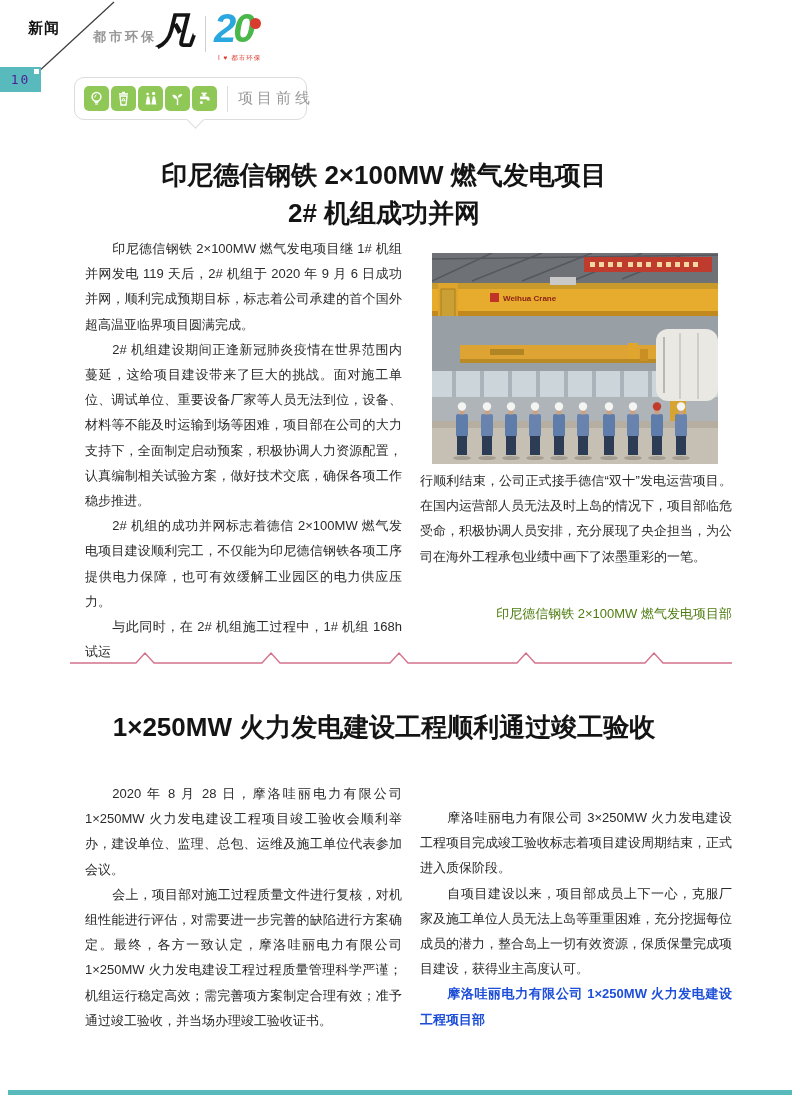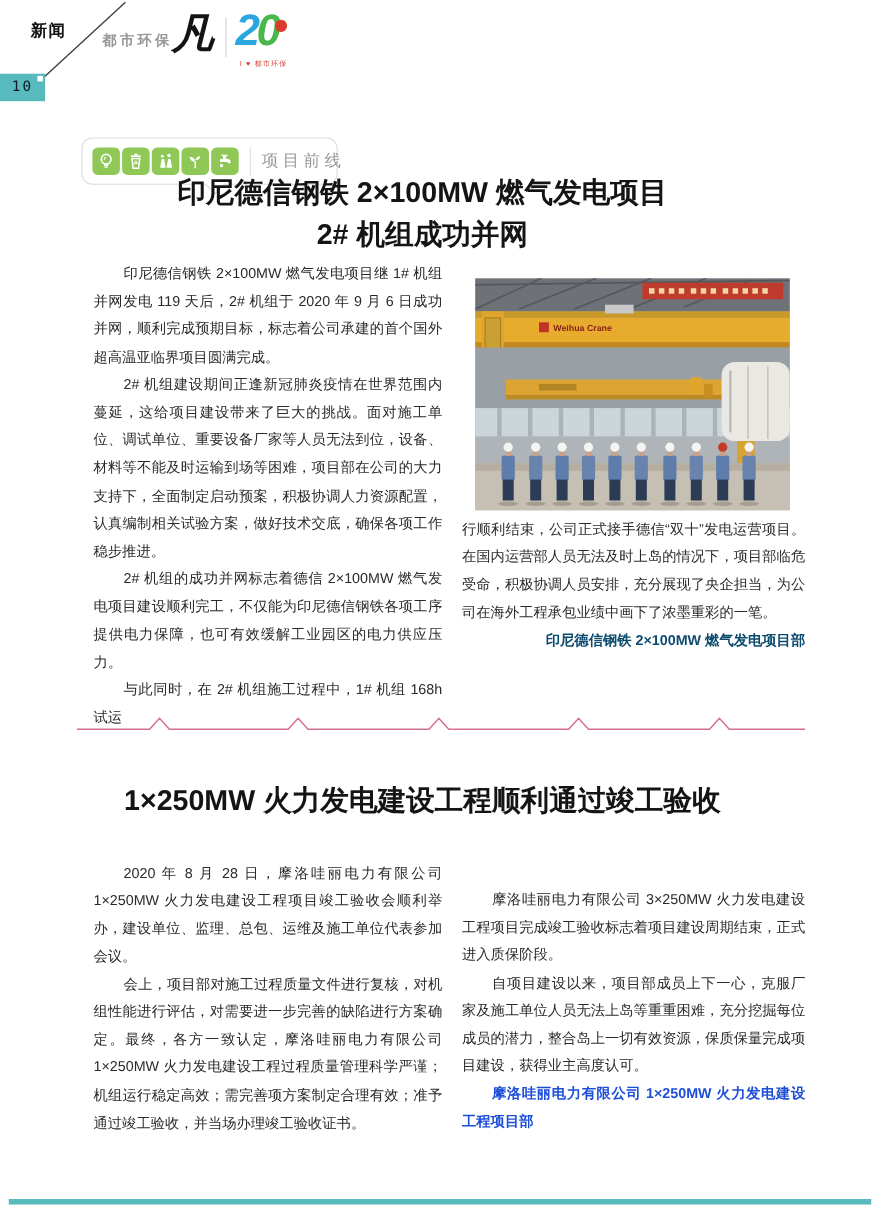--- a/index.html
+++ b/index.html
@@ -4,49 +4,49 @@
 <style>
   html,body{margin:0;padding:0;}
   body{width:800px;height:1100px;position:relative;background:#ffffff;
        font-family:"Liberation Sans","DejaVu Sans",sans-serif;color:#252525;overflow:hidden;}
 
   
   .section-label{position:absolute;left:28px;top:19px;font-size:15px;font-weight:bold;color:#111;letter-spacing:1px;}
   .diag-line{position:absolute;left:30px;top:0;}
   .page-tab{position:absolute;left:0;top:67px;width:41px;height:25px;background:#58babc;
             display:flex;align-items:center;justify-content:center;}
-  .page-tab .num{color:#0f172a;font-size:13px;font-weight:300;letter-spacing:2px;font-family:"DejaVu Sans Mono",monospace;}
+  .page-tab .num{color:#4c1d95;font-size:13px;font-weight:300;letter-spacing:2px;font-family:"DejaVu Sans Mono",monospace;}
   .page-tab .notch{position:absolute;top:2px;right:2px;width:5px;height:5px;background:#fff;}
   .brand-name{position:absolute;left:93px;top:28px;font-size:13px;color:#979797;letter-spacing:3px;font-weight:700;}
   .brand-mark{position:absolute;left:156px;top:6px;font-size:38px;color:#141414;
               font-family:"DejaVu Serif",serif;font-style:italic;font-weight:bold;}
   .logo-divider{position:absolute;left:205px;top:16px;width:1px;height:36px;background:#cfcfcf;}
   .anniv{position:absolute;left:214px;top:6px;font-size:40px;font-weight:800;font-style:italic;letter-spacing:-3px;}
   .anniv .d2{color:#2aa7de;}
   .anniv .d0{color:#49b749;}
   .anniv .dot{position:absolute;left:36px;top:12px;width:11px;height:11px;border-radius:50%;background:#d93b2e;}
   .anniv-tagline{position:absolute;left:218px;top:54px;font-size:6.5px;color:#d93b2e;letter-spacing:1px;}
 
   
   .icon-bubble{position:absolute;left:74px;top:77px;width:233px;height:43px;border:1px solid #dcdcdc;
-               border-radius:10px;background:#fff;display:flex;align-items:center;padding-left:9px;box-sizing:border-box;margin-top:48px;}
+               border-radius:10px;background:#fff;display:flex;align-items:center;padding-left:9px;box-sizing:border-box;}
   .bubble-tail{position:absolute;left:114px;bottom:-7px;width:12px;height:12px;background:#fff;
                border-right:1px solid #dcdcdc;border-bottom:1px solid #dcdcdc;transform:rotate(45deg);}
   .icon-sq{width:25px;height:25px;border-radius:5px;background:#8fc856;margin-right:2px;
            display:flex;align-items:center;justify-content:center;flex:none;}
   .bubble-divider{width:1px;height:26px;background:#dcdcdc;margin:0 10px 0 8px;flex:none;}
   .bubble-label{font-size:15px;color:#9a9a9a;letter-spacing:4px;white-space:nowrap;}
 
   
   .a-title{position:absolute;left:0;width:768px;text-align:center;font-weight:bold;color:#141414;
            font-size:26px;line-height:38px;}
   .col{position:absolute;}
   .col p{margin:0;font-size:13px;line-height:25.2px;text-align:justify;text-indent:2.1em;color:#2a2a2a;}
   .col p.cont{text-indent:0;}
-  .col p.sig-right{font-weight:bold;text-align:right;text-indent:0;color:#0c4a6e;}
+  .col p.sig-right{font-weight:normal;text-align:right;text-indent:0;color:#4d7c0f;margin-top:32px;}
   .col p.sig-left{font-weight:bold;color:#1d4ed8;}
 
   .a1-left{left:85px;top:236px;width:317px;}
   .a1-right{left:420px;top:468px;width:312px;}
   .a2-left{left:85px;top:781px;width:317px;}
   .a2-right{left:420px;top:805px;width:312px;}
 
   .photo{position:absolute;left:432px;top:253px;width:286px;height:211px;}
 
   .divider{position:absolute;left:70px;top:650px;}

